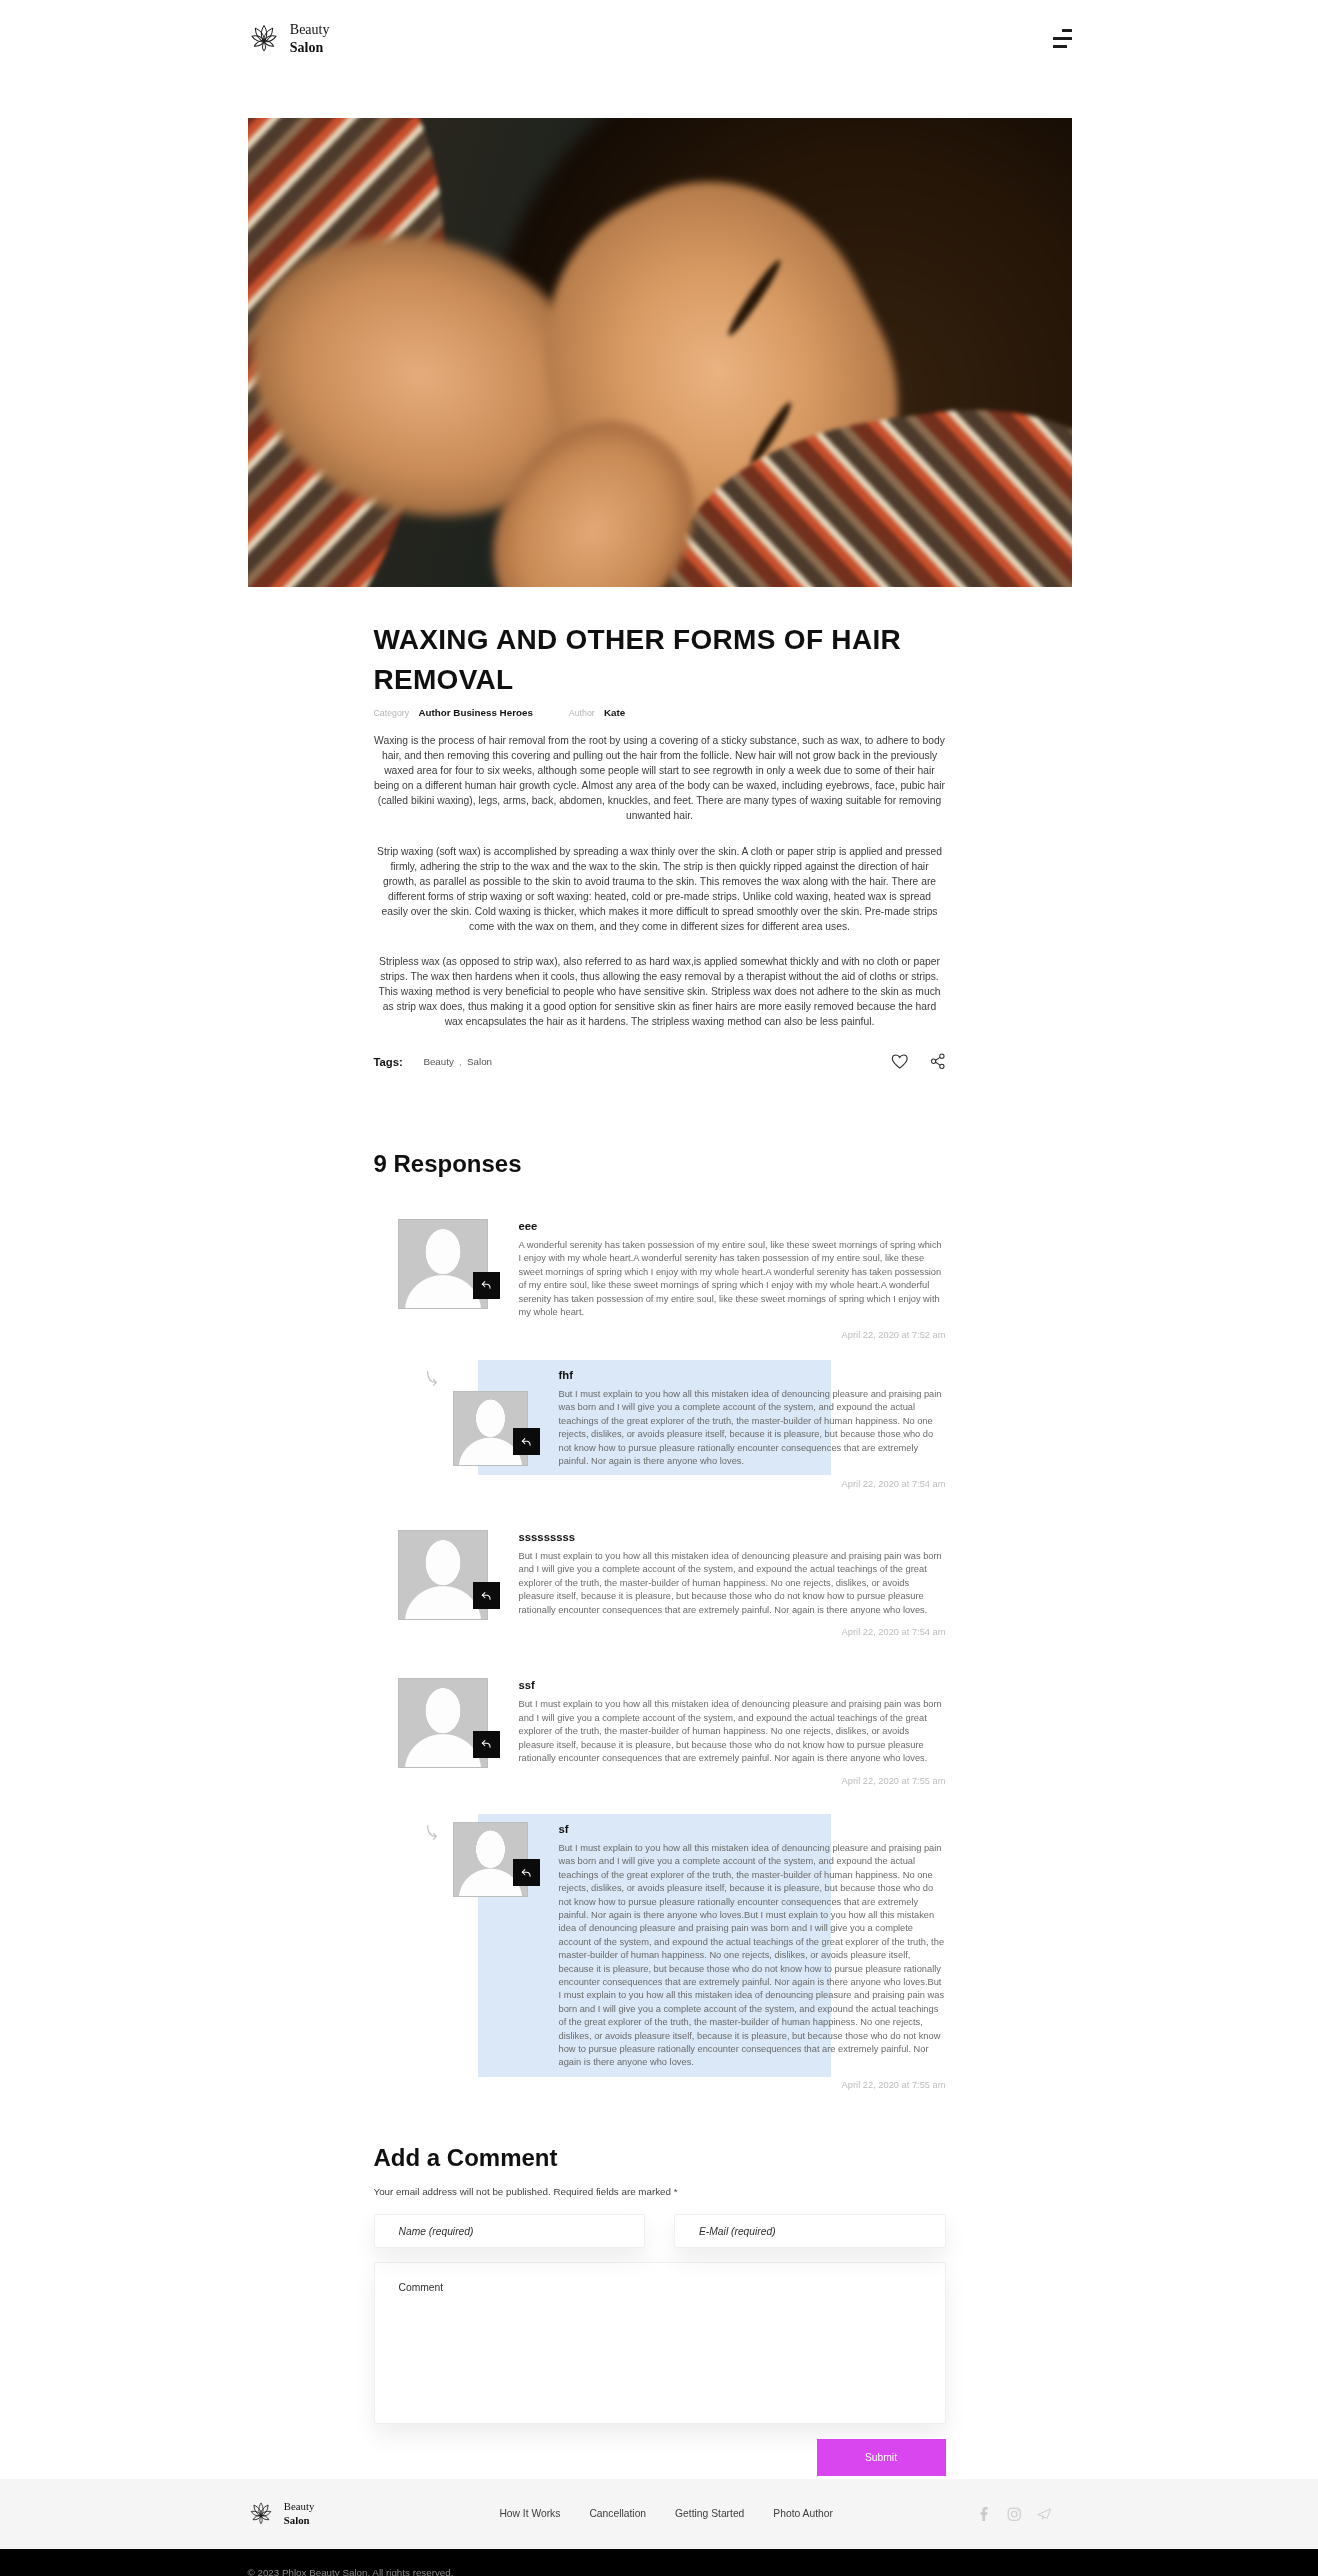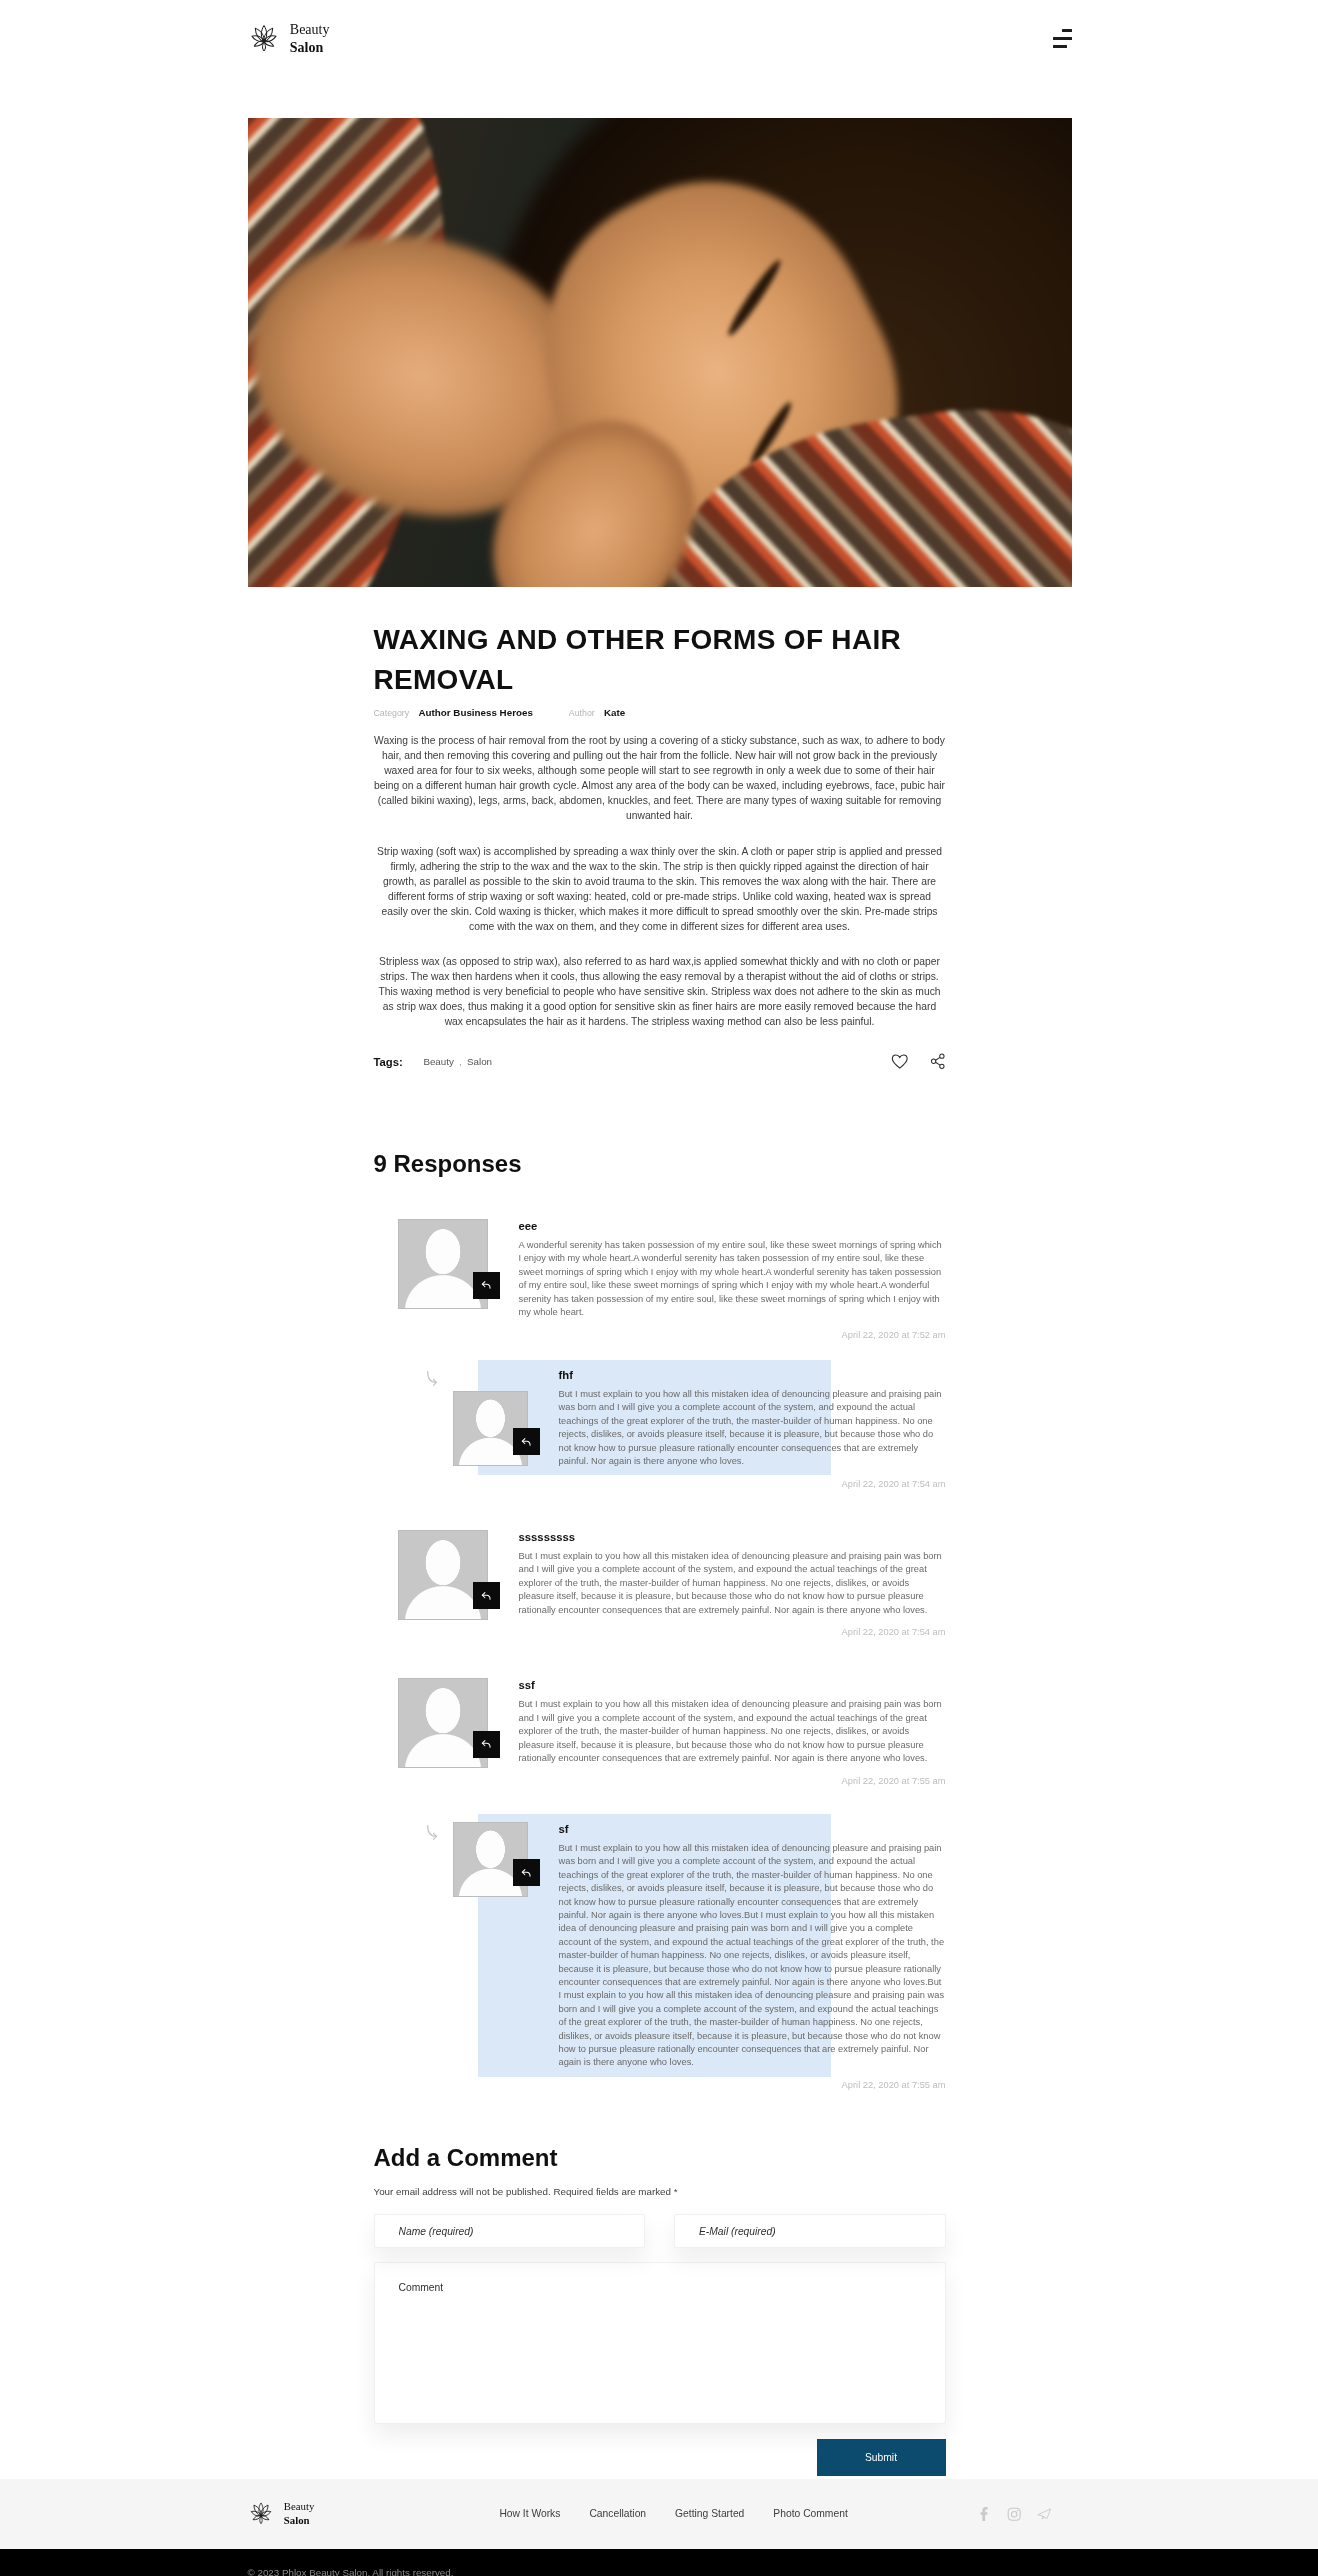--- a/index.html
+++ b/index.html
@@ -86,21 +86,21 @@
   
   .form-heading { margin-top: 54px; }
   .form-note { margin-top: 13.4px; font-size: 9.8px; color: #3e3e3e; }
   .form-row { margin-top: 17.5px; display: flex; gap: 29px; }
   .field { background: #fff; border: 0.5px solid #f0f0f0; border-radius: 2.1px; box-shadow: 0 11.3px 23px rgba(0,0,0,0.07); font-family: "Liberation Sans", sans-serif; }
   .field-input { width: 272px; height: 34px; padding: 0 24px; font-size: 10.3px; color: #222; }
   .field-input::placeholder { color: #2f2f2f; font-style: italic; opacity: 1; }
   .field-textarea { margin-top: 14.4px; width: 572px; height: 162px; padding: 18.5px 24px; font-size: 10.3px; color: #222; resize: none; display: block; }
   .field-textarea::placeholder { color: #2f2f2f; opacity: 1; }
   .submit-row { display: flex; justify-content: flex-end; }
-  .submit-btn { margin-top: 14.4px; width: 129px; height: 37px; background: #0c4a6e; color: #fff; border: none; font-size: 10.3px; font-family: "Liberation Sans", sans-serif; cursor: pointer; }
+  .submit-btn { margin-top: 14.4px; width: 129px; height: 37px; background: #d946ef; color: #fff; border: none; font-size: 10.3px; font-family: "Liberation Sans", sans-serif; cursor: pointer; }
 
   
   .footer-main { margin-top: 3.1px; background: #f5f5f5; height: 70px; }
   .footer-main .container { height: 100%; display: flex; align-items: center; }
   .footer-brand .brand-name { font-size: 10.8px; }
   .footer-nav { margin-left: 185px; display: flex; gap: 29px; }
   .footer-link { font-size: 10.3px; color: #3d3d3d; text-decoration: none; cursor: pointer; }
   .footer-social { margin-left: auto; margin-right: 20.6px; display: flex; align-items: center; gap: 15.5px; }
   .footer-social .soc { width: 14.4px; height: 14.4px; display: flex; align-items: center; justify-content: center; cursor: pointer; }
   .footer-bar { background: #000; height: 48px; display: flex; align-items: center; }
@@ -321,21 +321,21 @@
         </span>
         <div class="brand-name">
           <div>Beauty</div>
           <div class="b2">Salon</div>
         </div>
       </div>
       <nav class="footer-nav" id="footer-nav">
           <a class="footer-link">How It Works</a>
           <a class="footer-link">Cancellation</a>
           <a class="footer-link">Getting Started</a>
-          <a class="footer-link">Photo Comment</a>
+          <a class="footer-link">Photo Author</a>
         </nav>
       <div class="footer-social">
         <span class="soc">
           <svg width="8.2" height="14.4" viewBox="0 0 12 22" fill="#c9c9c9">
             <path d="M7.6 22 H3.4 V11.8 H0.6 V8 H3.4 V5.6 C3.4 2.2 4.9 0 8.6 0 C9.8 0 10.9 0.1 11.4 0.2 V3.7 H9.4 C8 3.7 7.6 4.4 7.6 5.8 V8 H11.3 L10.8 11.8 H7.6 Z"></path>
           </svg>
         </span>
         <span class="soc">
           <svg width="14.4" height="14.4" viewBox="0 0 24 24" fill="none" stroke="#c9c9c9" stroke-width="1.8">
             <rect x="2" y="2" width="20" height="20" rx="6"></rect>

